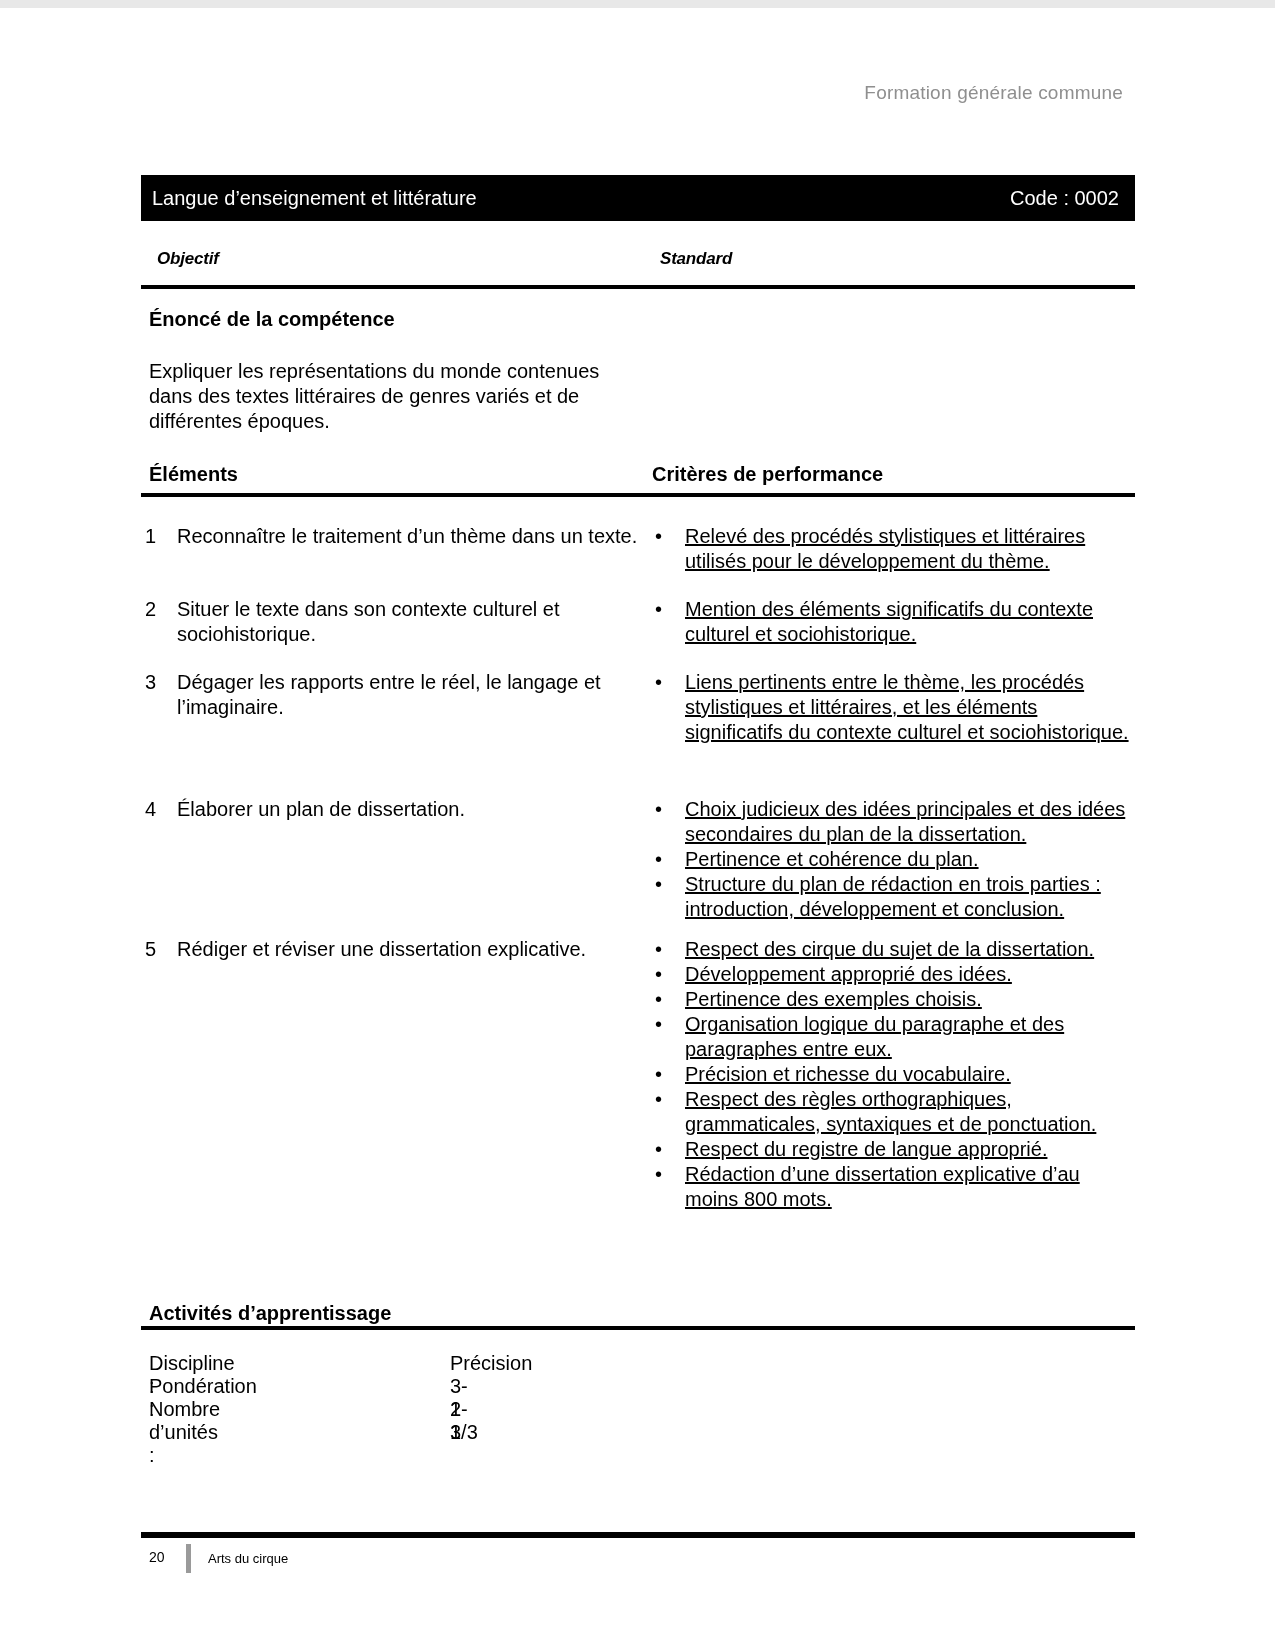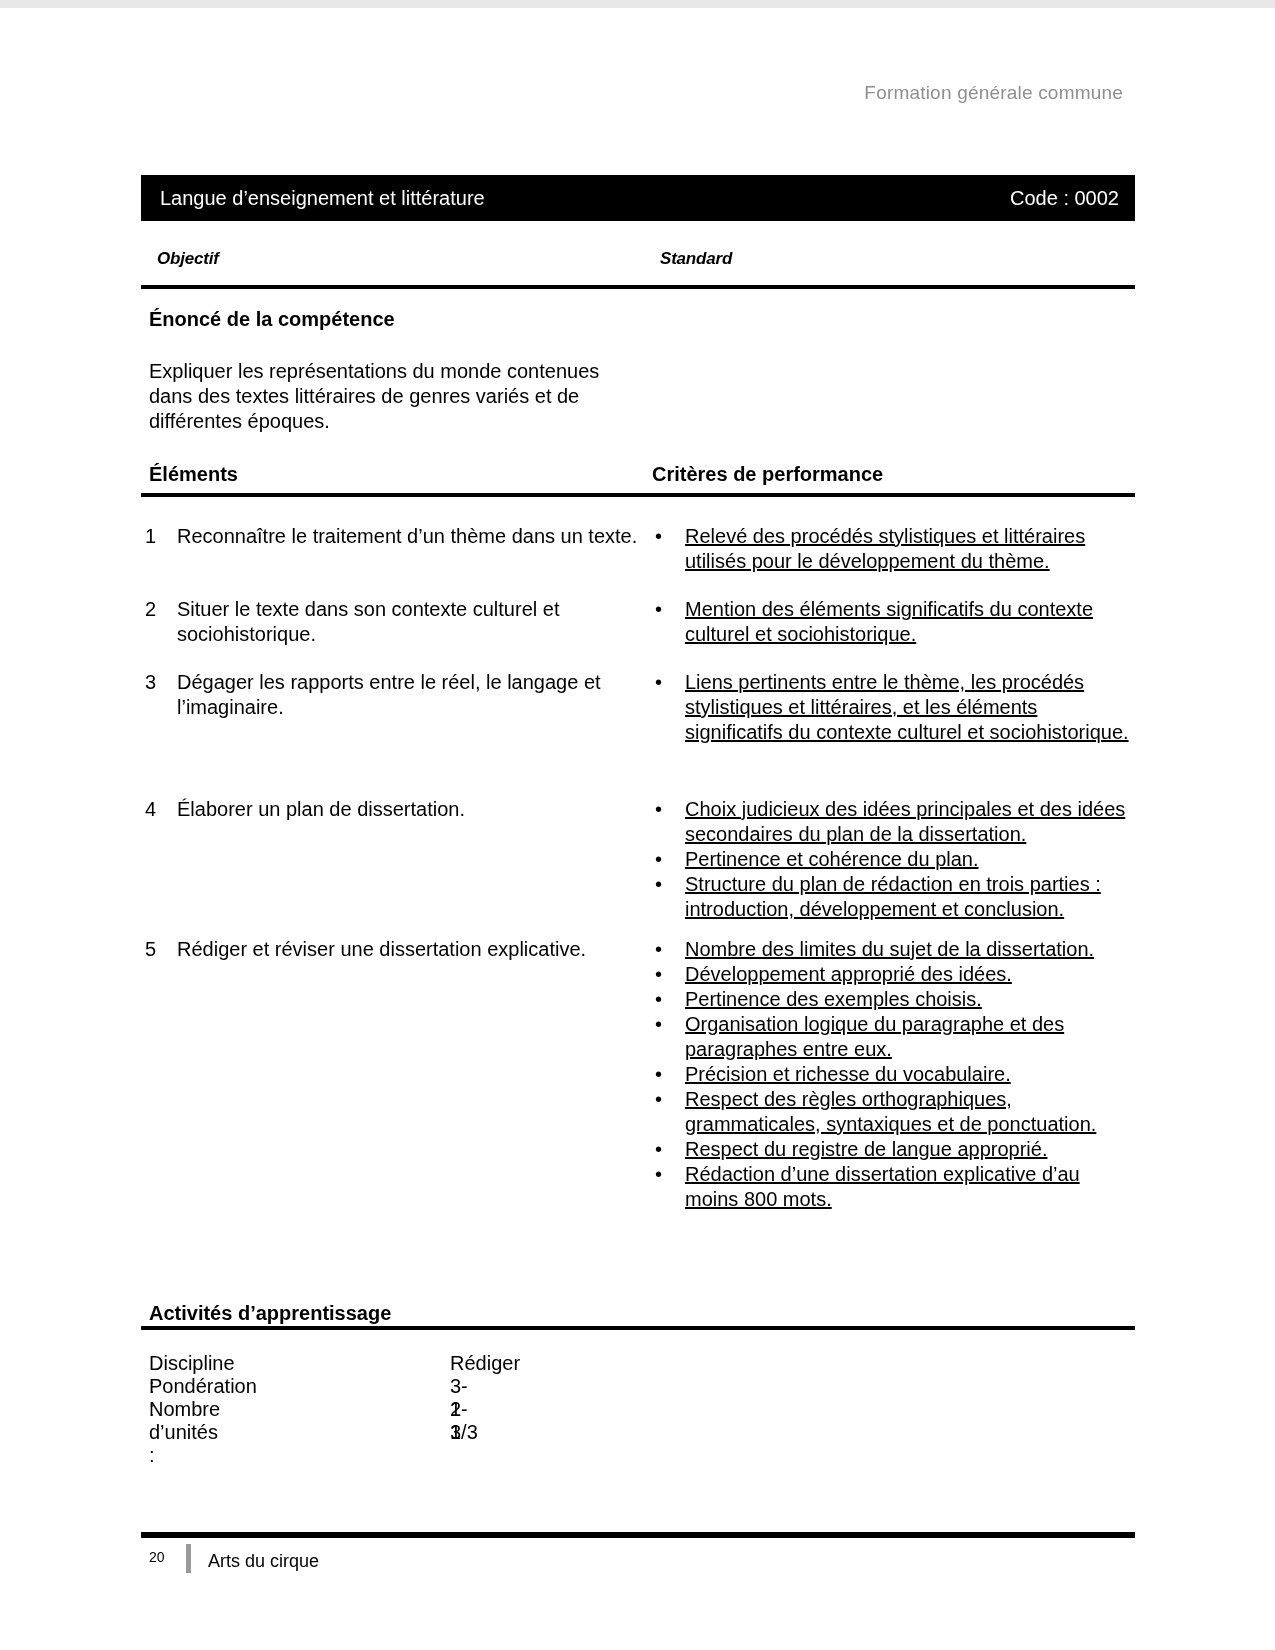--- a/index.html
+++ b/index.html
@@ -14,21 +14,21 @@
   }
   .abs{position:absolute;}
   .top-label{
     top:74px;right:152px;
     font-size:19px;color:#8f8f8f;letter-spacing:.2px;
   }
   .title-bar{
     left:141px;top:167px;width:994px;height:46px;
     background:#000;color:#fff;
     display:flex;align-items:center;justify-content:space-between;
-    box-sizing:border-box;padding:0 16px 0 19px;
+    box-sizing:border-box;padding:0 16px 0 11px;
     font-size:20px;
   }
   .obj-std{font-size:17px;font-weight:700;font-style:italic;letter-spacing:-.2px;}
   .objectif{left:157px;top:241px;}
   .standard{left:660px;top:241px;}
   .rule{background:#000;height:4px;width:994px;left:141px;}
   .rule-1{top:277px;}
   .rule-2{top:485px;}
   .rule-3{top:1318px;}
   .rule-footer{top:1524px;height:6px;}
@@ -59,21 +59,21 @@
   }
   .row-1{top:516px;} .row-2{top:589px;} .row-3{top:662px;}
   .row-4{top:789px;} .row-5{top:929px;}
   .act-h{left:149px;top:1294px;}
   .field{font-size:20px;}
   .field .flabel{position:absolute;left:149px;}
   .field .fvalue{position:absolute;left:450px;}
   .field-1{top:1344px;} .field-2{top:1367px;} .field-3{top:1390px;}
   .footer-page{left:149px;top:1541px;font-size:14px;}
   .footer-divider{left:186px;top:1536px;width:5px;height:29px;background:#9a9a9a;}
-  .footer-title{left:208px;top:1543px;font-size:18px;}
+  .footer-title{left:208px;top:1543px;font-size:13px;}
 </style>
 </head>
 <body>
 
 <div class="page">
 
   <div class="abs top-label">Formation générale commune</div>
 
   <div class="abs title-bar">
     <span>Langue d’enseignement et littérature</span>
@@ -127,37 +127,37 @@
       <div class="bullet">Pertinence et cohérence du plan.</div>
       <div class="bullet">Structure du plan de rédaction en trois parties : introduction, développement et conclusion.</div>
     </div>
   </div>
 
   <div class="abs row row-5">
     <div class="el">
       <span class="num">5</span><span>Rédiger et réviser une dissertation explicative.</span>
     </div>
     <div class="crit">
-      <div class="bullet">Nombre des limites du sujet de la dissertation.</div>
+      <div class="bullet">Respect des cirque du sujet de la dissertation.</div>
       <div class="bullet">Développement approprié des idées.</div>
       <div class="bullet">Pertinence des exemples choisis.</div>
       <div class="bullet">Organisation logique du paragraphe et des paragraphes entre eux.</div>
       <div class="bullet">Précision et richesse du vocabulaire.</div>
       <div class="bullet">Respect des règles orthographiques, grammaticales, syntaxiques et de ponctuation.</div>
       <div class="bullet">Respect du registre de langue approprié.</div>
       <div class="bullet">Rédaction d’une dissertation explicative d’au moins 800 mots.</div>
     </div>
   </div>
 
   <div class="abs h-bold act-h">Activités d’apprentissage</div>
   <div class="abs rule rule-3"></div>
 
   <div class="abs field field-1">
     <span class="flabel">Discipline :</span>
-    <span class="fvalue">Rédiger</span>
+    <span class="fvalue">Précision</span>
   </div>
   <div class="abs field field-2">
     <span class="flabel">Pondération :</span>
     <span class="fvalue">3-1-3</span>
   </div>
   <div class="abs field field-3">
     <span class="flabel">Nombre d’unités :</span>
     <span class="fvalue">2 1/3</span>
   </div>
 

